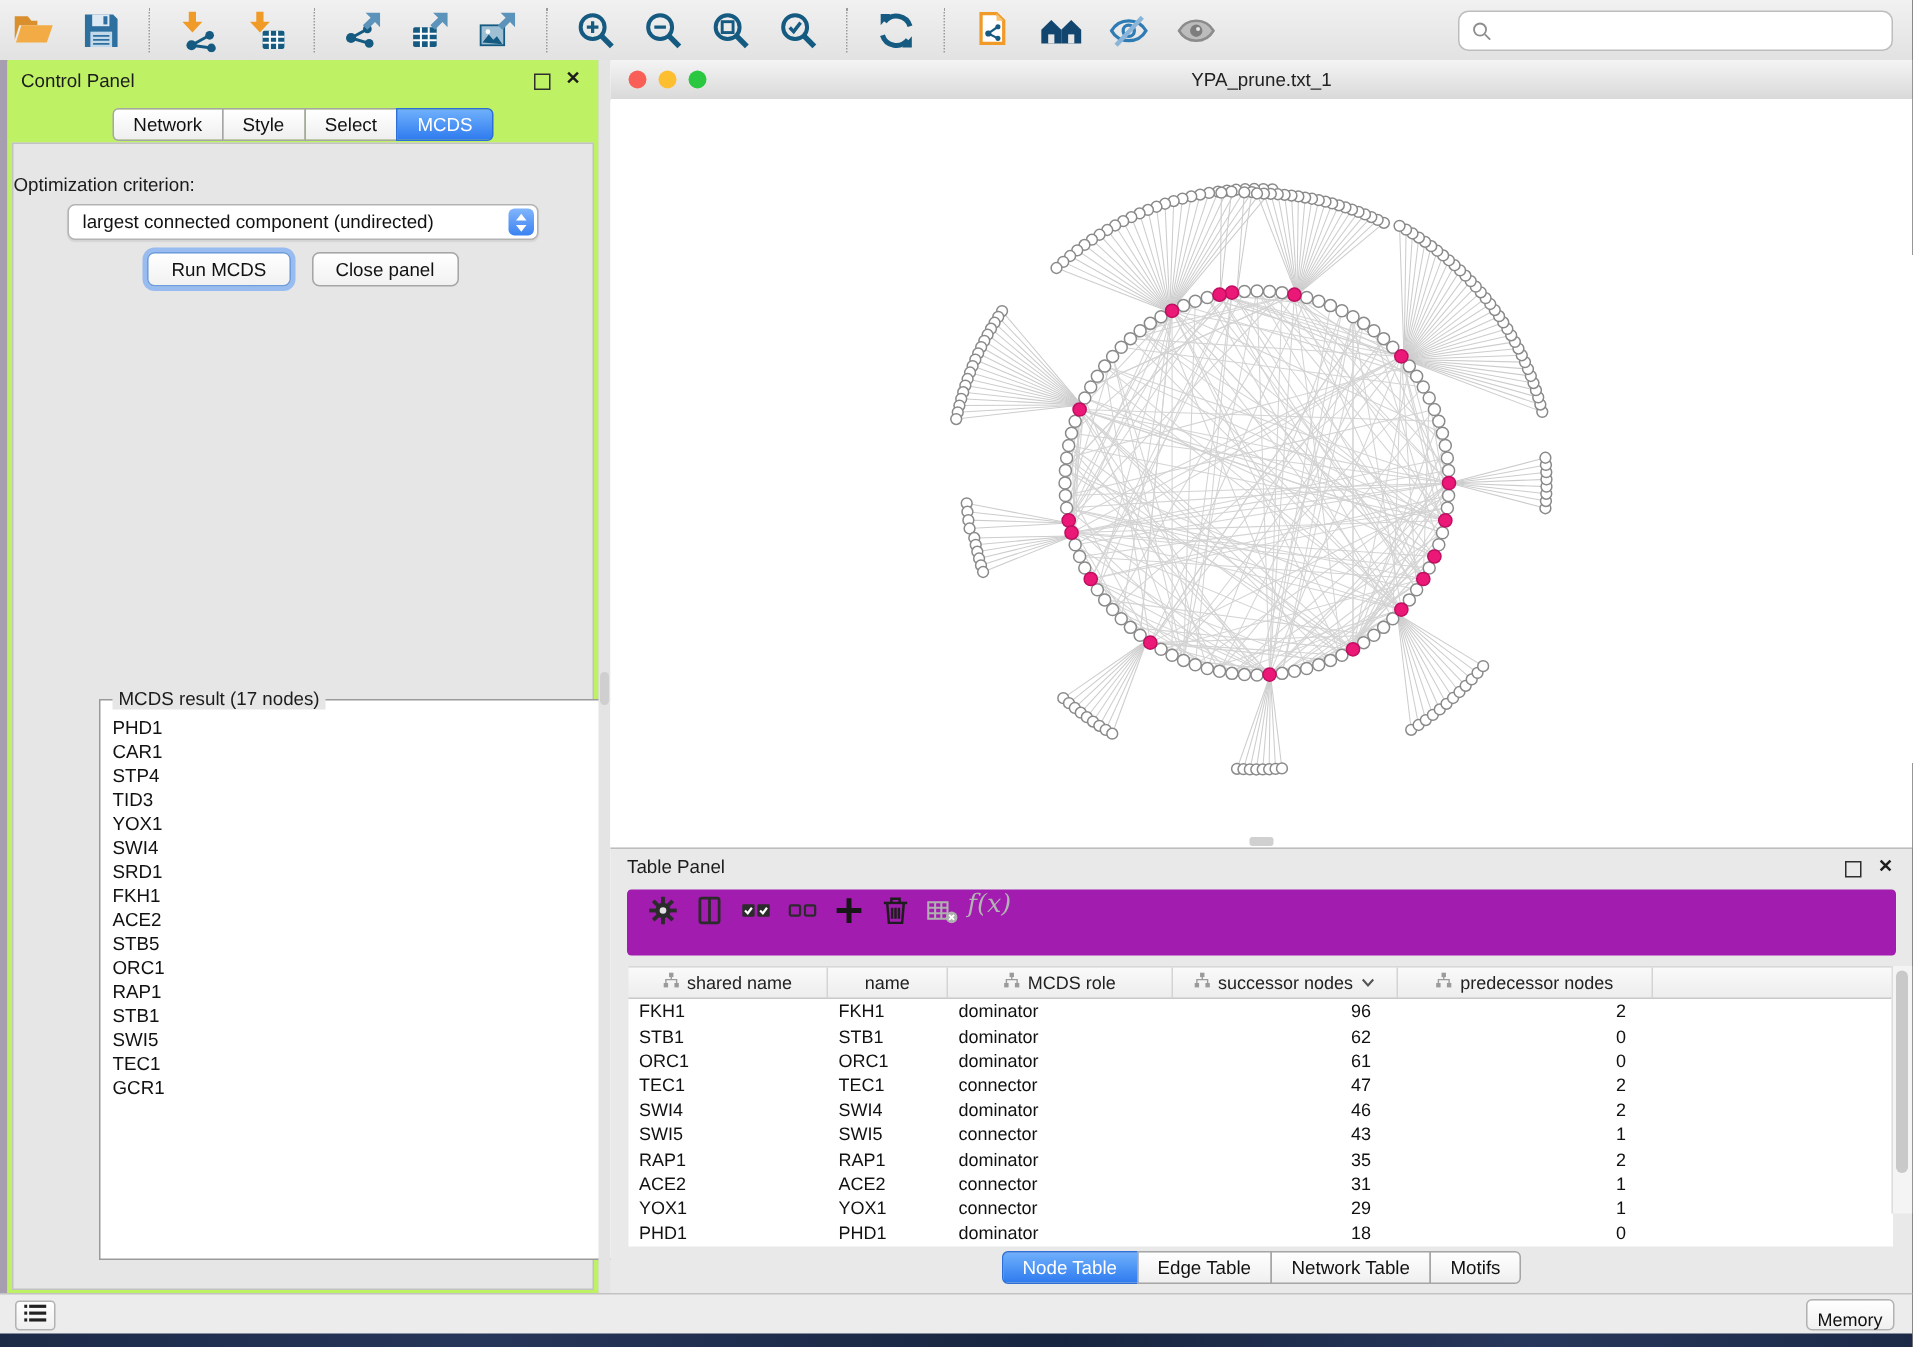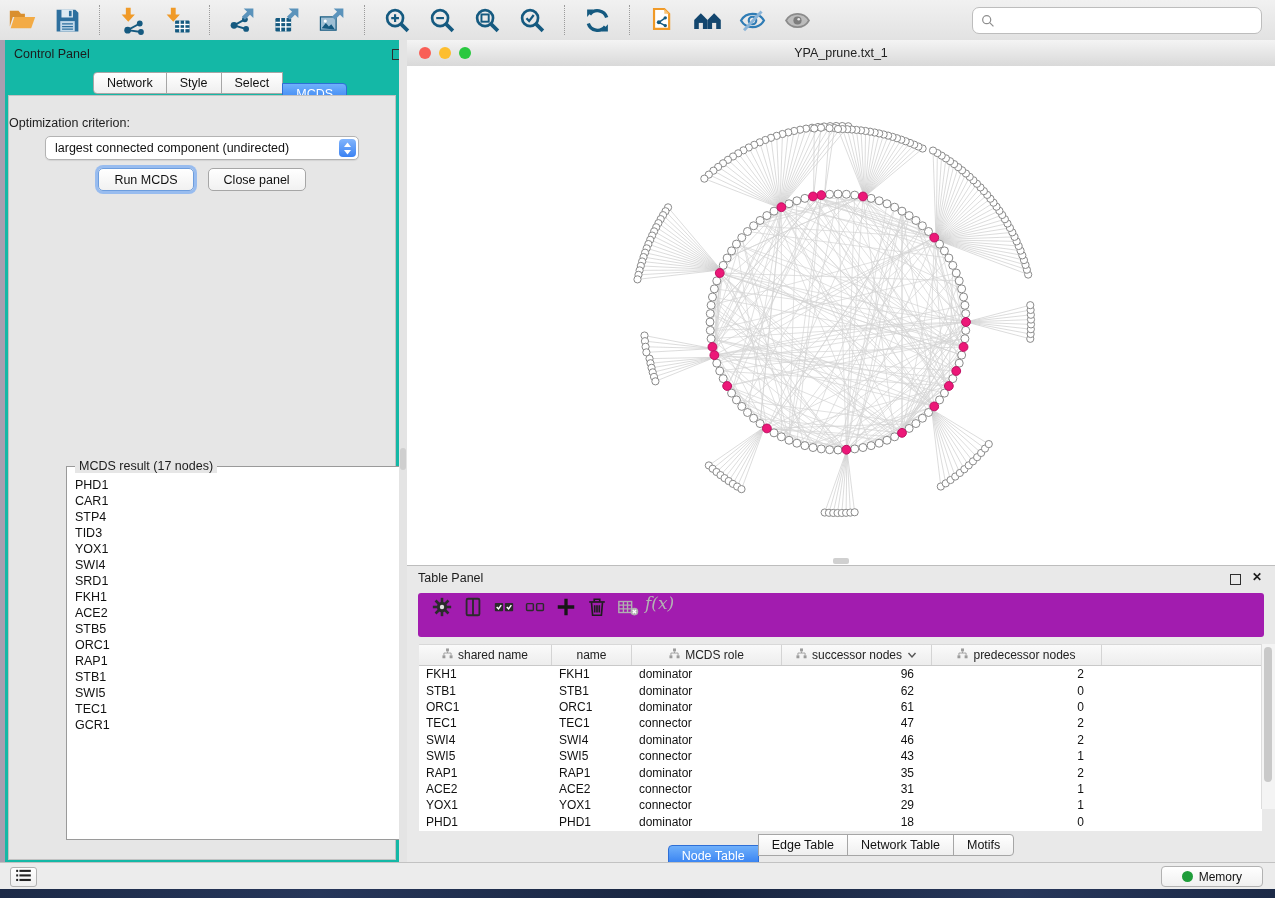--- a/index.html
+++ b/index.html
@@ -11,31 +11,31 @@
   .tb-btn .ic{display:flex;}
   .tb-btn svg{width:29px;height:29px;}
   .tb-sep{width:0;height:30px;border-left:1px dotted #9b9b9b;margin:0 7px;}
   .searchbox{position:absolute;right:13px;top:7px;width:288px;height:25px;background:#fff;border:1px solid #bdbdbd;border-radius:7px;display:flex;align-items:center;}
   .searchbox .ic{margin-left:8px;display:flex;}
   .searchbox input{border:none;outline:none;background:transparent;flex:1;font:12.5px "Liberation Sans",sans-serif;padding:0 6px;}
   
   .left-strip{position:absolute;left:0;top:40px;width:5px;height:849px;background:#a79fb0;}
   .wallpaper{position:absolute;left:0;top:889px;width:1275px;height:9px;background:linear-gradient(90deg,#1c2a47,#26365a 25%,#18253f 55%,#27375b 80%,#1c2a47);}
   
-  .control-panel{position:absolute;left:5px;top:40px;width:394px;height:822px;background:#14b8a6;border-right:1px solid #c6c6c6;padding-left:36px;}
+  .control-panel{position:absolute;left:5px;top:40px;width:394px;height:822px;background:#bef264;border-right:1px solid #c6c6c6;}
   .panel-head{position:absolute;left:0;top:0;width:100%;height:26px;}
   .panel-title{position:absolute;left:9px;top:7px;font-size:12.5px;color:#1c1c1c;}
   .win-float{position:absolute;top:9px;width:9px;height:9px;border:1.4px solid #2e2e2e;background:transparent;display:inline-block;cursor:pointer;}
   .win-close{position:absolute;top:5px;font-weight:bold;font-size:12px;color:#1c1c1c;cursor:pointer;}
   .cp-float{right:32px;} .cp-close{right:12px;}
   .seg{display:inline-flex;}
   .seg-btn{height:22px;padding:0 13px;font:12.5px "Liberation Sans",sans-serif;background:linear-gradient(#ffffff,#efefef);border:1px solid #a6a6a6;margin-left:-1px;color:#111;cursor:pointer;}
   .seg-btn:first-child{border-radius:4px 0 0 4px;margin-left:0;}
   .seg-btn:last-child{border-radius:0 4px 4px 0;}
-  .seg-btn.active{background:linear-gradient(#6fb0fb,#2f7bf0);border-color:#2e6fd6;color:#fff;margin-top:11px;}
+  .seg-btn.active{background:linear-gradient(#6fb0fb,#2f7bf0);border-color:#2e6fd6;color:#fff;}
   .cp-tabs{position:absolute;left:0;top:32px;width:100%;display:flex;justify-content:center;}
   .cp-content{position:absolute;left:3px;top:55px;width:386px;height:763px;background:#e6e6e6;border:1px solid #c2c2c2;}
   .opt-label{position:absolute;left:0;top:20px;width:100%;text-align:left;font-size:12.5px;color:#1c1c1c;}
   .dropdown{position:absolute;left:36px;top:40px;width:312px;height:22px;background:#fff;border:1px solid #b3b3b3;border-radius:5px;display:flex;align-items:center;cursor:pointer;box-shadow:0 1px 1px rgba(0,0,0,.08);}
   .dropdown .val{flex:1;font-size:12.5px;color:#111;padding-left:9px;white-space:nowrap;overflow:hidden;}
   .dd-step{width:17px;height:18px;margin-right:2px;border-radius:4px;background:linear-gradient(#82b5fc,#3b82f2);display:flex;align-items:center;justify-content:center;}
   .btn-row{position:absolute;left:0;top:72px;width:100%;display:flex;justify-content:center;gap:14px;}
   .mac-btn{height:23px;padding:0 15px;font:12.5px "Liberation Sans",sans-serif;background:linear-gradient(#ffffff,#f1f1f1);border:1px solid #a6a6a6;border-radius:5px;color:#111;cursor:pointer;}
   .mac-btn.focused{box-shadow:0 0 0 3px rgba(100,160,245,.6);border-color:#6d9ddd;}
   .groupbox{position:absolute;left:9px;top:370px;width:370px;height:372px;border:1px solid #9a9a9a;background:#fff;margin-left:48px;}
@@ -69,21 +69,21 @@
   .tr{display:flex;height:16.4px;align-items:center;}
   .td{font-size:12px;color:#111;box-sizing:border-box;white-space:nowrap;}
   .td.l{text-align:left;padding-left:7px;}
   .td.r{text-align:right;padding-right:18px;}
   .tbl-scroll{position:absolute;right:-13px;top:0;width:13px;height:165px;background:#f4f4f4;border-left:1px solid #ddd;}
   .tbl-scroll .thumb{position:absolute;left:2px;top:3px;width:8px;height:135px;background:#c9c9c9;border-radius:4px;}
   .tp-tabs{position:absolute;left:0;top:268px;width:100%;display:flex;justify-content:center;}
   
   .statusbar{position:absolute;left:0;top:862px;width:1275px;height:27px;background:#ececec;border-top:1px solid #c2c2c2;}
   .menu-btn{position:absolute;left:10px;top:4px;width:27px;height:20px;background:linear-gradient(#fff,#efefef);border:1px solid #b2b2b2;border-radius:3px;display:flex;align-items:center;justify-content:center;cursor:pointer;}
-  .memory-btn{position:absolute;right:12px;top:3px;height:21px;background:linear-gradient(#fff,#f0f0f0);border:1px solid #b2b2b2;border-radius:4px;display:flex;align-items:center;gap:6px;padding:0 20px;font-size:12px;color:#111;cursor:pointer;}
+  .memory-btn{position:absolute;right:12px;top:3px;height:21px;background:linear-gradient(#fff,#f0f0f0);border:1px solid #b2b2b2;border-radius:4px;display:flex;gap:6px;padding:0 7px;font-size:12px;color:#111;cursor:pointer;flex-direction:column;}
   .memory-dot{width:11px;height:11px;border-radius:50%;}
 </style>
 </head>
 <body>
 
 <div class="app">
 
   <div class="toolbar">
     <div class="tb-icons">
         <button class="tb-btn">

